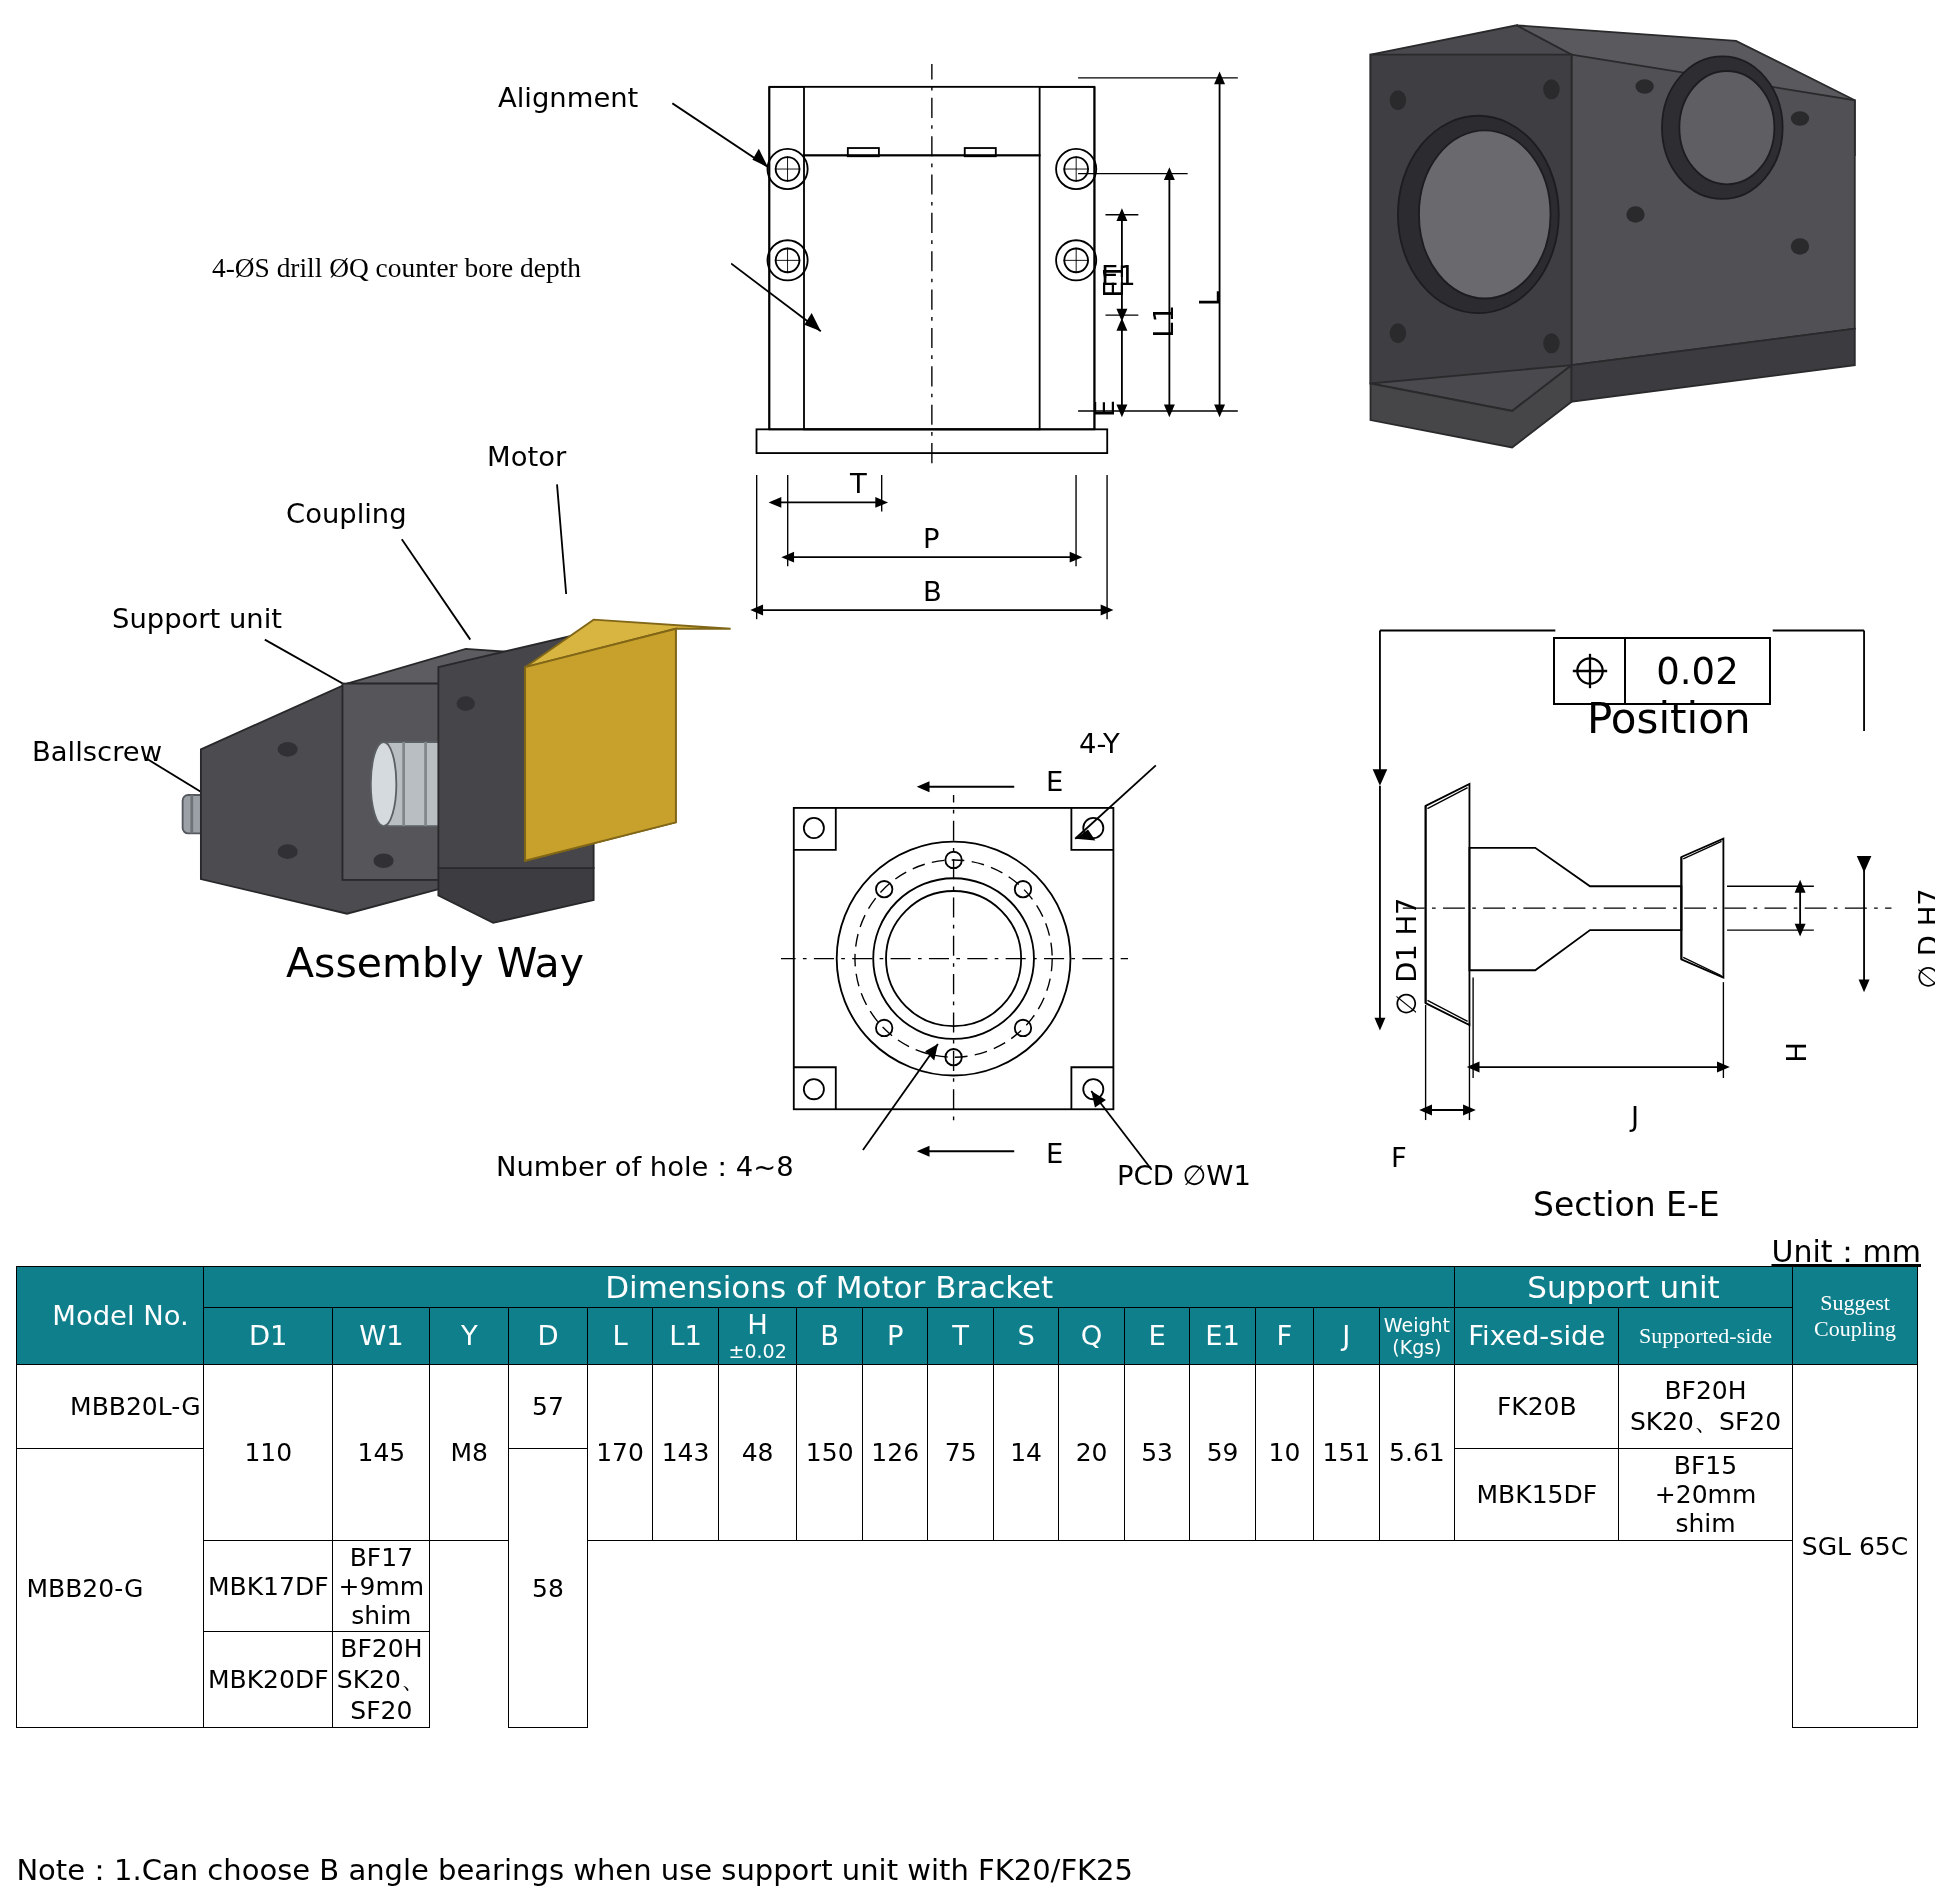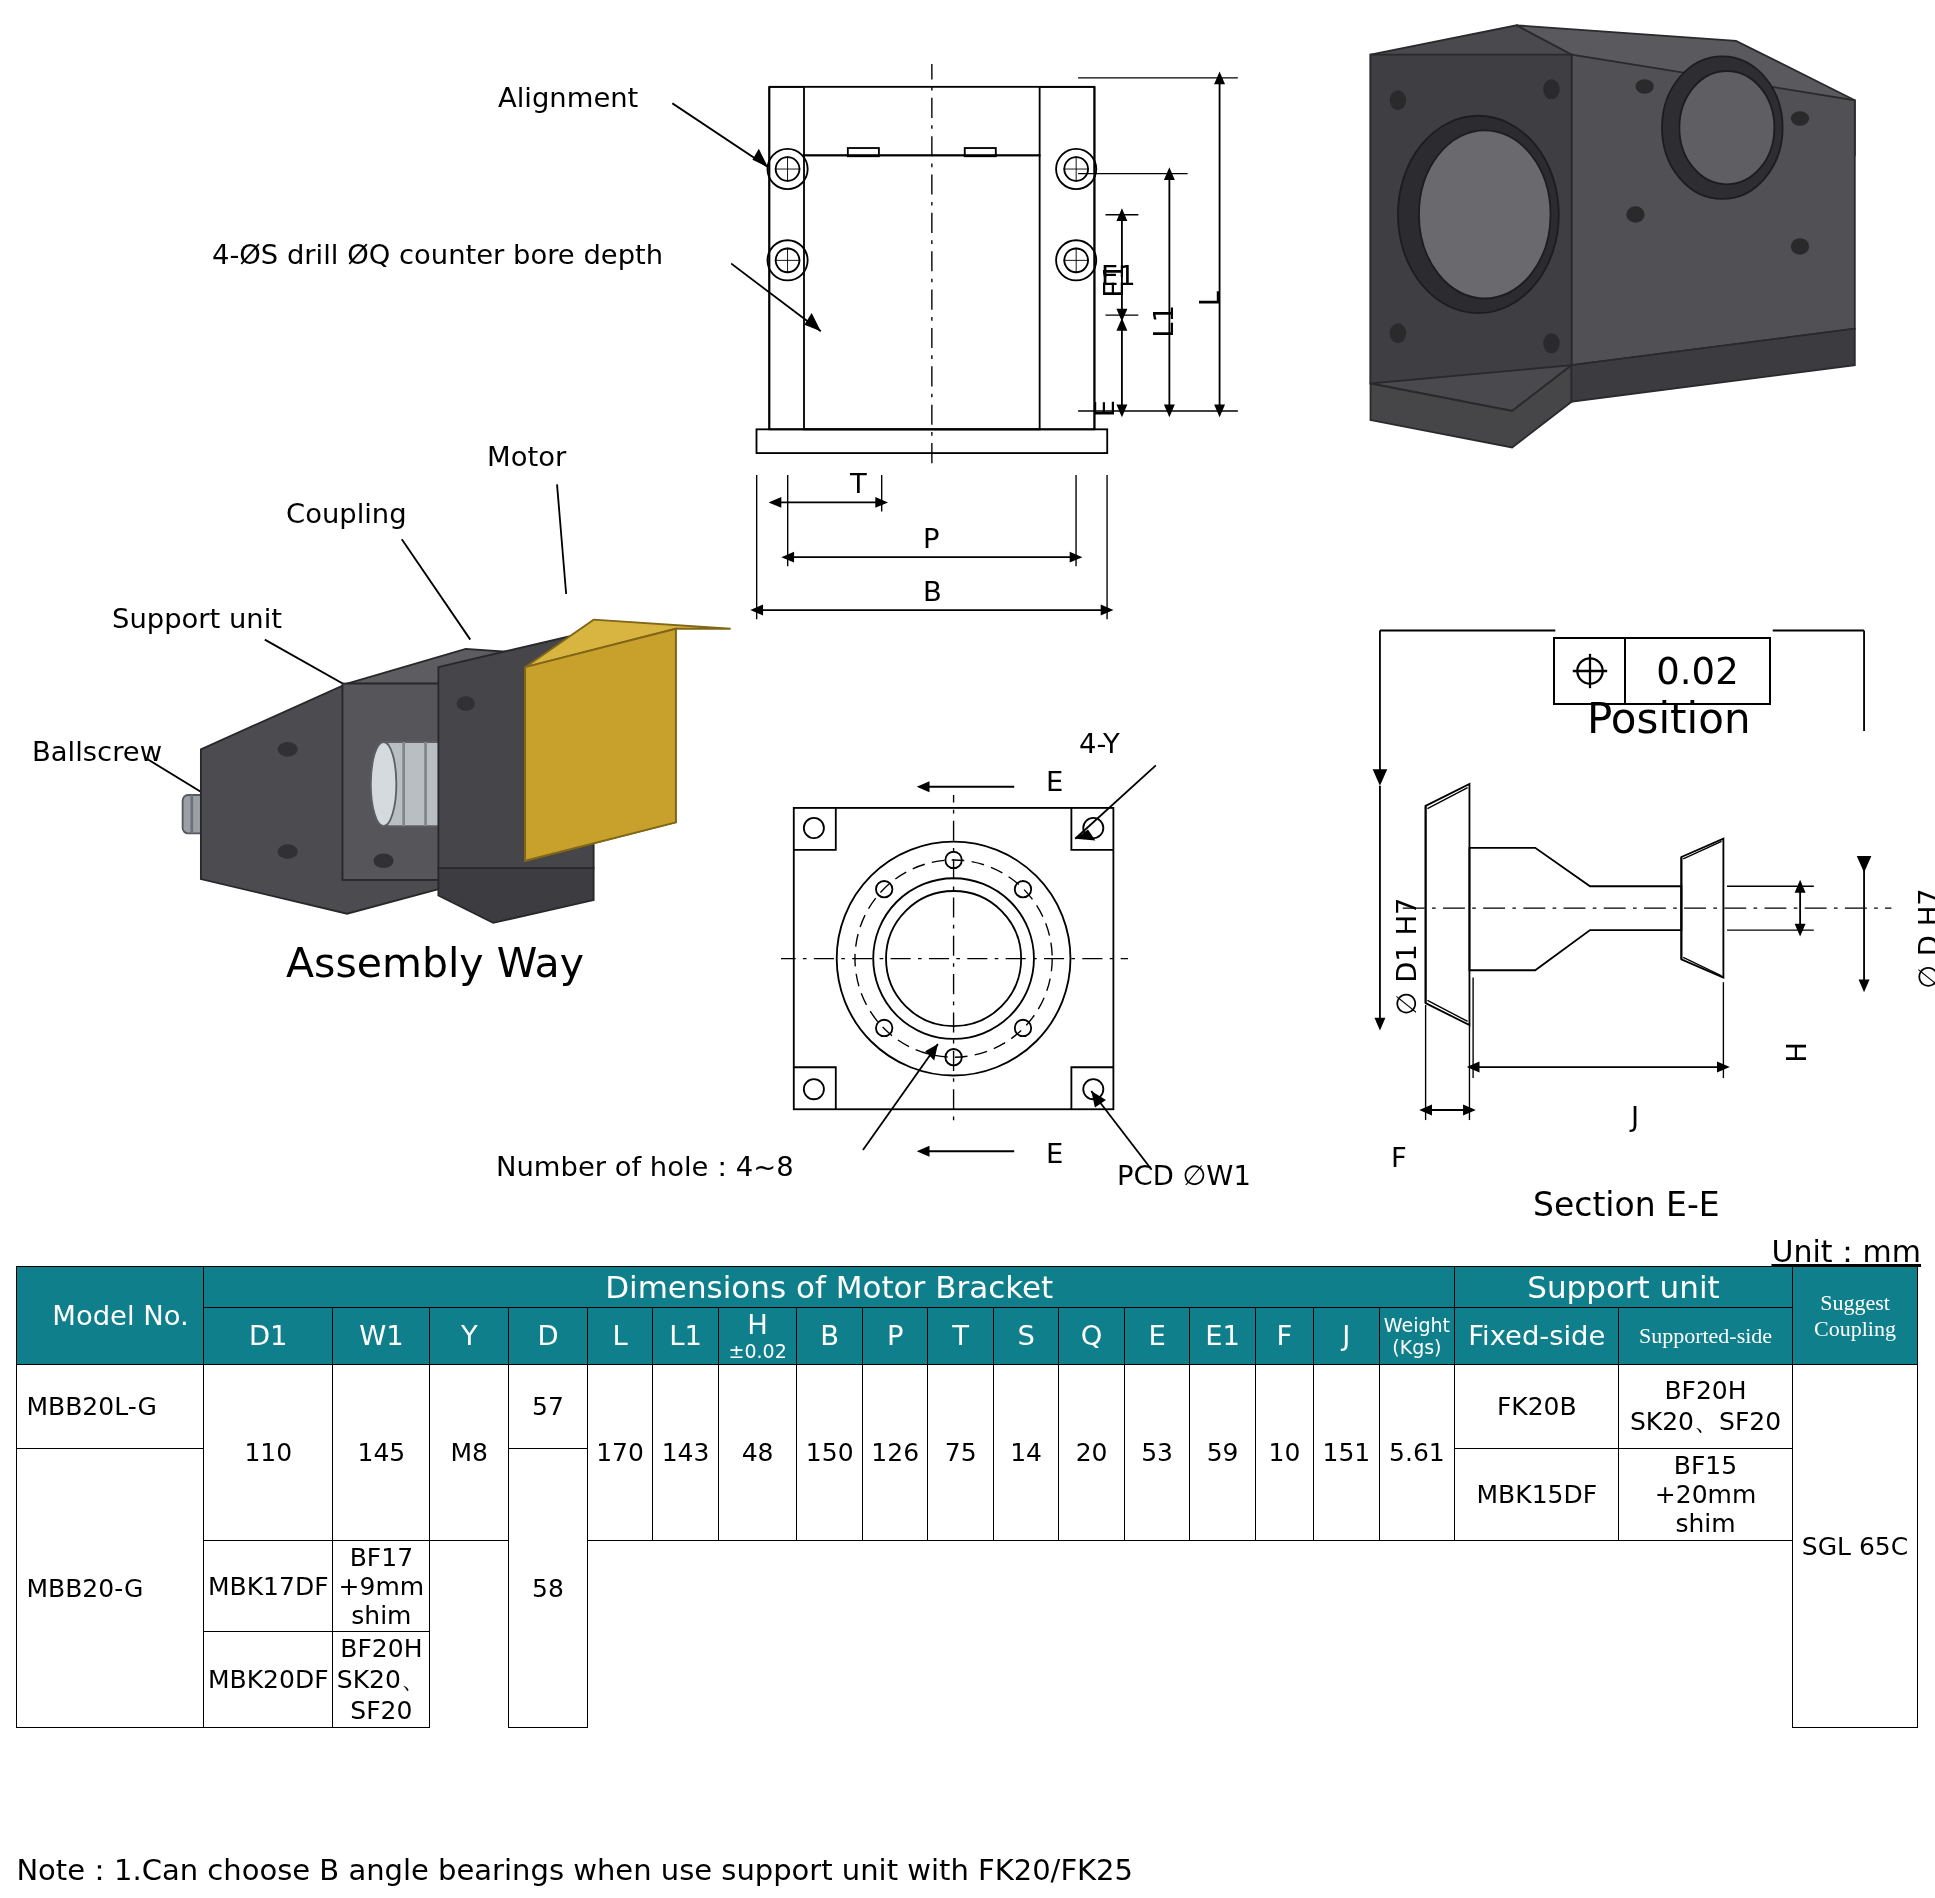--- a/index.html
+++ b/index.html
@@ -40,21 +40,21 @@
 </style>
 </head>
 <body>
 
 <div class="abs lbl" style="left:498px;top:82px;">Alignment</div>
 <svg class="abs" style="left:672px;top:96px;width:119px;height:91px;" viewBox="0 0 130 100" width="119" height="91">
   <line x1="0" y1="8" x2="105" y2="78" stroke="#000" stroke-width="2"></line>
   <polygon points="105,78 88,70 95,58" fill="#000"></polygon>
 </svg>
 
-<div class="abs lbl" style="left:212px;top:239px;">4-ØS drill ØQ counter bore depth</div>
+<div class="abs lbl" style="left:212px;top:253px;font-family:Liberation Serif, serif;">4-ØS drill ØQ counter bore depth</div>
 <svg class="abs" style="left:731px;top:256px;width:110px;height:101px;" viewBox="0 0 120 110" width="110" height="101">
   <line x1="0" y1="8" x2="98" y2="82" stroke="#000" stroke-width="2"></line>
   <polygon points="98,82 80,75 88,62" fill="#000"></polygon>
 </svg>
 
 <svg class="abs" style="left:749px;top:64px;width:384px;height:411px;" viewBox="0 0 420 450" width="384" height="411">
 
   <rect x="22" y="25" width="356" height="375" fill="none" stroke="#000" stroke-width="2"></rect>
 
   <path d="M22 25 L60 25 L60 100 L318 100 L318 25 L378 25" fill="none" stroke="#000" stroke-width="2"></path>
@@ -422,21 +422,21 @@
         <div>Weight</div>
         <div>(Kgs)</div>
       </th>
       <th class="th-mid" style="width:155px;">Fixed-side</th>
       <th class="th-sm" style="width:164px;">Supported-side</th>
     </tr>
   </thead>
   <tbody>
 
     <tr style="height:84px;">
-      <td style="text-align:left;padding-left:9.1px;">MBB20L-G</td>
+      <td style="text-align:right;padding-left:9.1px;">MBB20L-G</td>
       <td rowspan="2">110</td>
       <td rowspan="2">145</td>
       <td rowspan="2">M8</td>
       <td>57</td>
       <td rowspan="2">170</td>
       <td rowspan="2">143</td>
       <td rowspan="2">48</td>
       <td rowspan="2">150</td>
       <td rowspan="2">126</td>
       <td rowspan="2">75</td>

